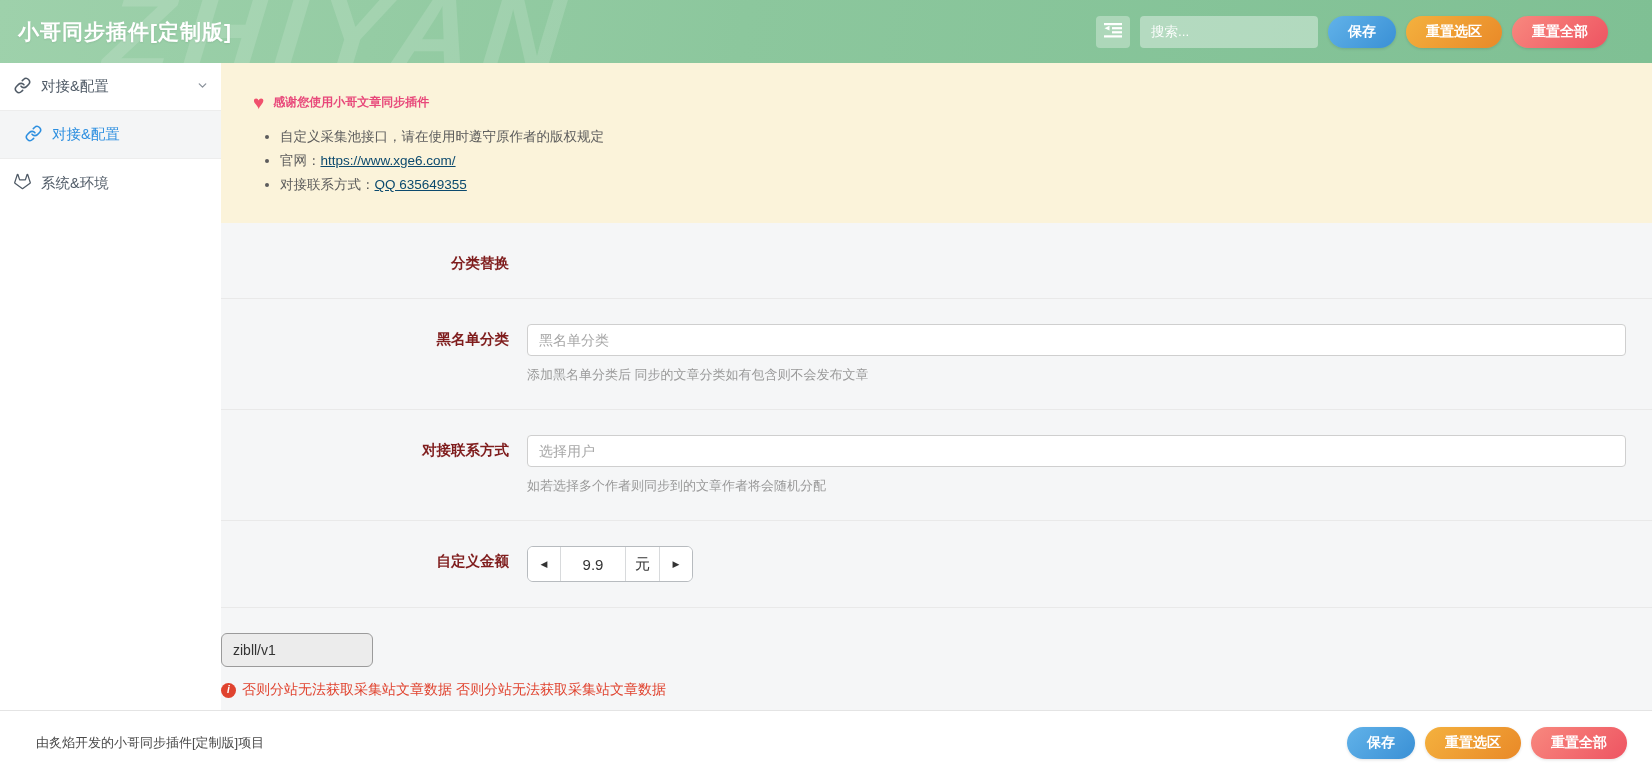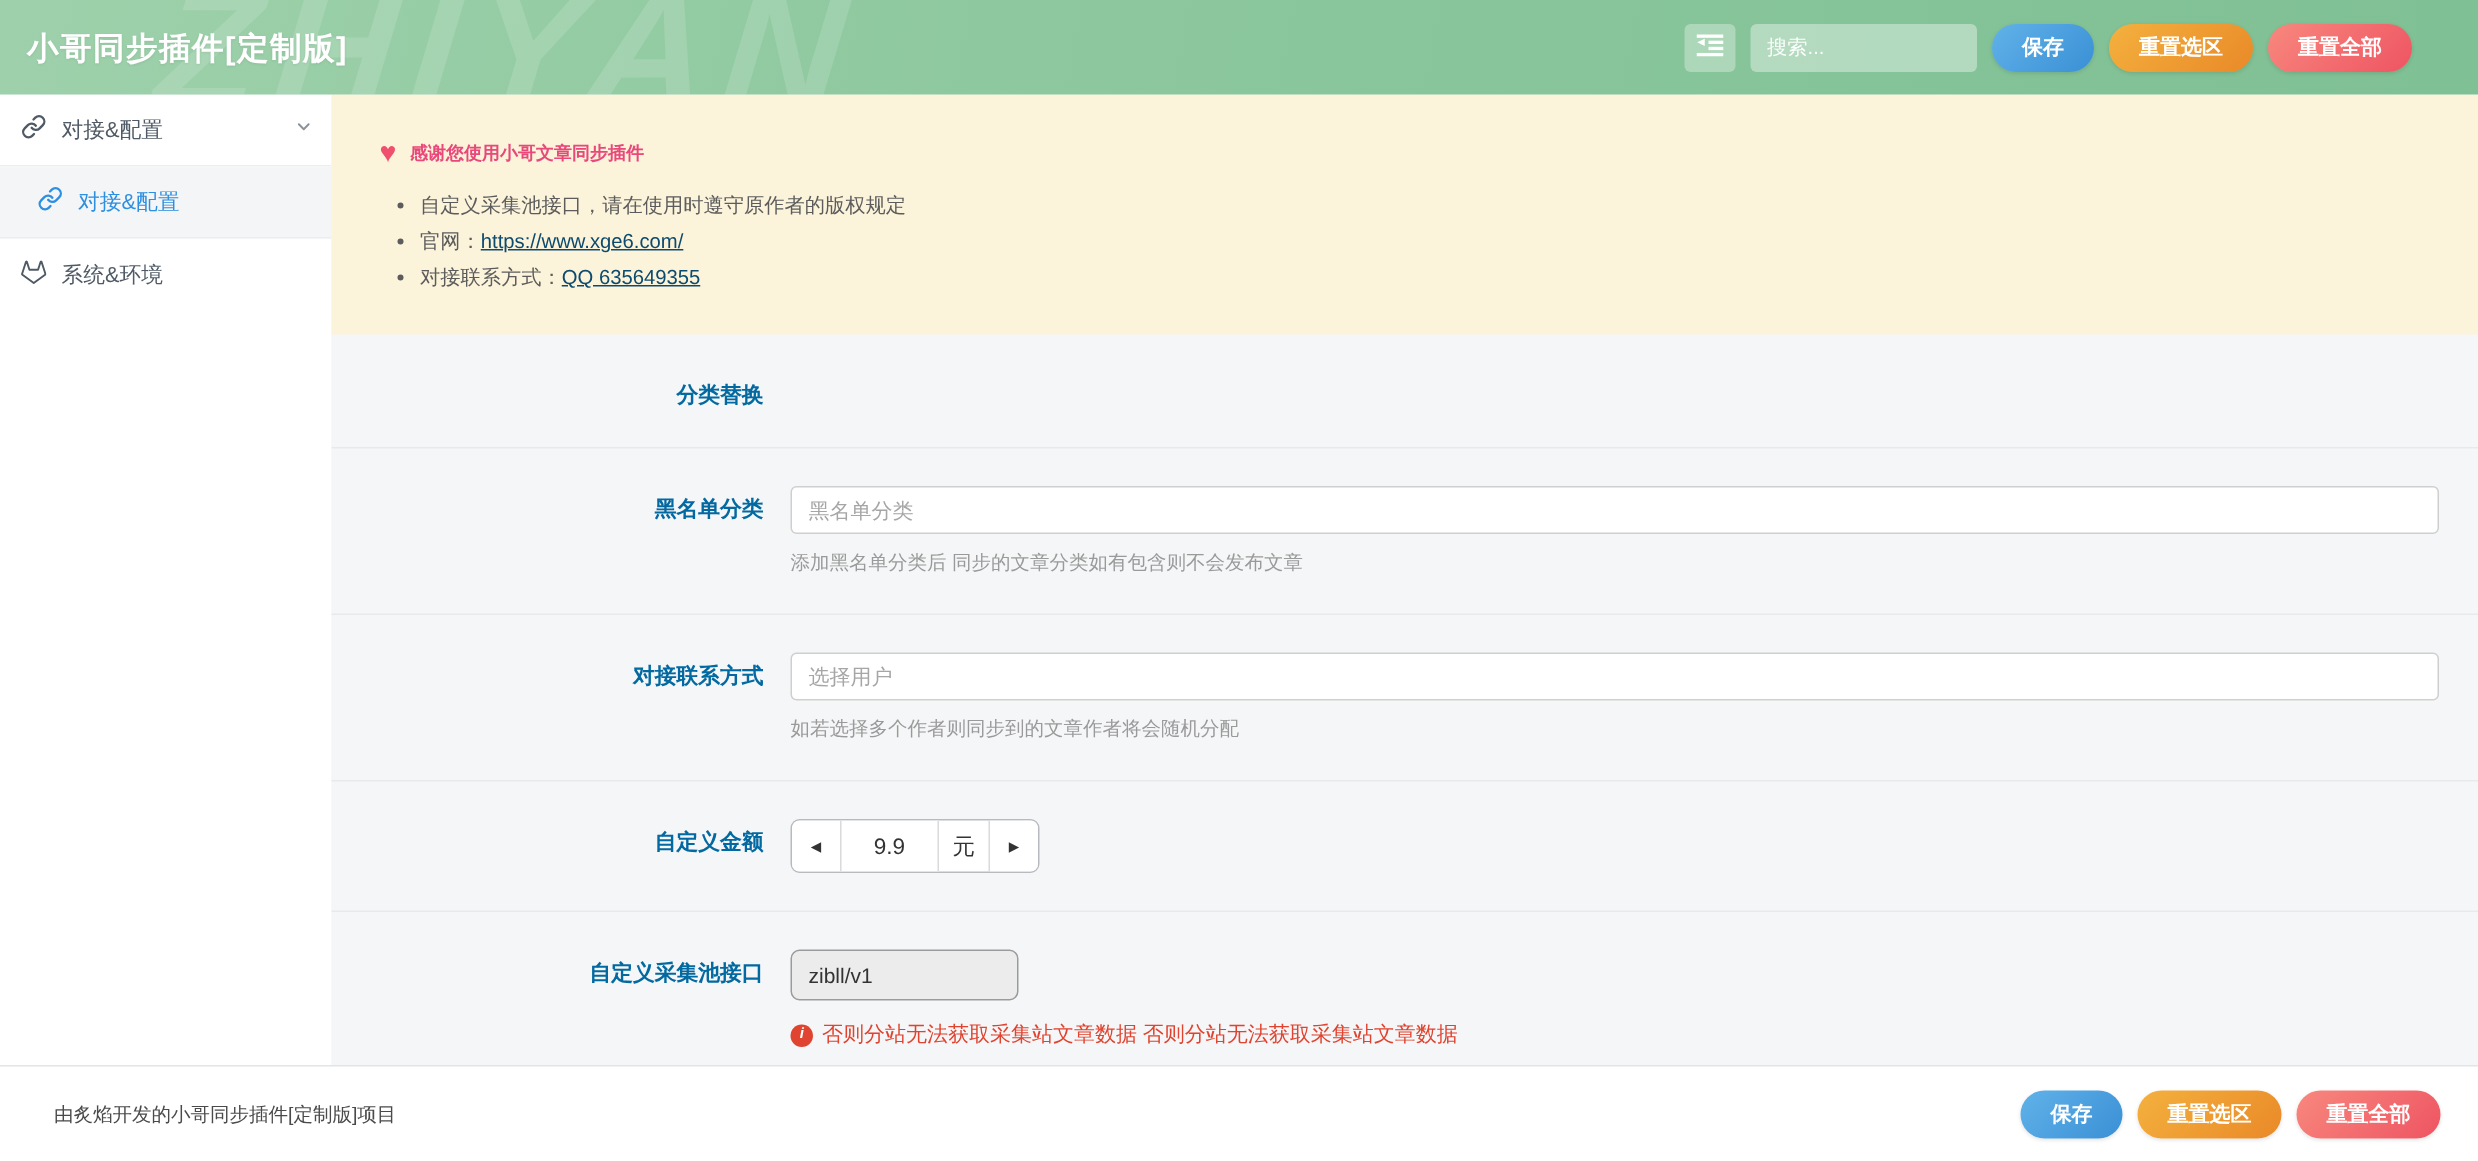--- a/index.html
+++ b/index.html
@@ -12,21 +12,21 @@
     background:linear-gradient(100deg,#9ed1ab 0%,#8cc79d 45%,#7fc094 100%);
     display:flex; align-items:center; padding:0 44px 0 18px; }
   .watermark { position:absolute; left:105px; top:-32px; font-size:112px; font-weight:900;
     font-style:italic; letter-spacing:10px; color:rgba(255,255,255,0.14); white-space:nowrap;
     transform:skewX(-6deg); user-select:none; }
   .app-title { font-size:21px; font-weight:bold; color:#fff; z-index:2; letter-spacing:1px;
     text-shadow:0 1px 2px rgba(0,0,0,0.08); }
   .header-right { margin-left:auto; display:flex; align-items:center; gap:10px; z-index:2; }
   .icon-btn { width:34px; height:32px; border-radius:4px; background:rgba(255,255,255,0.32);
     display:flex; align-items:center; justify-content:center; cursor:pointer; border:none; }
-  .hdr-search { width:151px; height:32px; border:none; border-radius:4px;
+  .hdr-search { width:178px; height:32px; border:none; border-radius:4px;
     background:rgba(255,255,255,0.38); padding:0 11px; font-size:13.5px; color:#fff; outline:none;
     font-family:inherit; }
   .hdr-search::placeholder { color:rgba(255,255,255,0.95); }
   .pill { height:32px; border-radius:16px; padding:0 20px; font-weight:bold; font-size:14px;
     color:#fff; border:none; display:inline-flex; align-items:center; justify-content:center;
     cursor:pointer; font-family:inherit; box-shadow:0 1px 3px rgba(0,0,0,0.12); white-space:nowrap; }
   .pill-blue   { background:linear-gradient(135deg,#61b2e9,#3a90d5); }
   .pill-orange { background:linear-gradient(135deg,#f4b13e,#e98928); }
   .pill-red    { background:linear-gradient(135deg,#f8887e,#ee5462); }
 
@@ -53,21 +53,21 @@
   .notice-title { color:#e8487a; font-size:12px; font-weight:bold; }
   .notice ul { margin:0 0 0 27px; }
   .notice li { color:#5c5c5c; font-size:13.5px; line-height:23px; margin-bottom:1px; }
   .notice a { color:#0c4a6e; text-decoration:underline; }
 
   
   .form { flex:1 1 auto; display:flex; flex-direction:column; }
   .frow { display:flex; align-items:flex-start; padding:25px 26px 25px 0; border-bottom:1px solid #e9e9e9; }
   .frow:last-child { border-bottom:none; }
   .flabel { width:306px; flex:0 0 306px; text-align:right; padding:6px 18px 0 0;
-    color:#0369a1; font-size:14.5px; font-weight:bold; white-space:nowrap; }
+    color:#7f1d1d; font-size:14.5px; font-weight:bold; white-space:nowrap; }
   .fctrl { flex:1 1 auto; min-width:0; }
   .btn-sm { height:30px; padding:0 13px; border:none; border-radius:4px; color:#fff;
     font-size:14px; cursor:pointer; font-family:inherit;
     background:linear-gradient(180deg,#55ace8,#2e8fd9); box-shadow:0 1px 2px rgba(0,0,0,0.18); }
   .text-input { width:100%; height:32px; border:1px solid #cfcfcf; border-radius:4px;
     background:#fff; padding:0 11px; font-size:14px; color:#333; outline:none; font-family:inherit; }
   .text-input::placeholder { color:#a6a6a6; }
   .help { margin-top:10px; font-size:13px; color:#9a9a9a; }
 
   
@@ -213,21 +213,20 @@
               <input class="step-val" type="text" value="9.9" style="">
               <div class="step-unit">元</div>
               <button class="step-btn">
                 <span>▶</span>
               </button>
             </div>
           </div>
         </div>
 
         <div class="frow">
-          <div class="flabel">自定义采集池接口</div>
           <div class="fctrl">
             <input class="pool-input" type="text" value="zibll/v1" style="">
             <div class="warn">
               <span class="info-icon">i</span>
               <span>否则分站无法获取采集站文章数据 否则分站无法获取采集站文章数据</span>
             </div>
             <button class="btn-route">修改路由</button>
           </div>
         </div>
 

